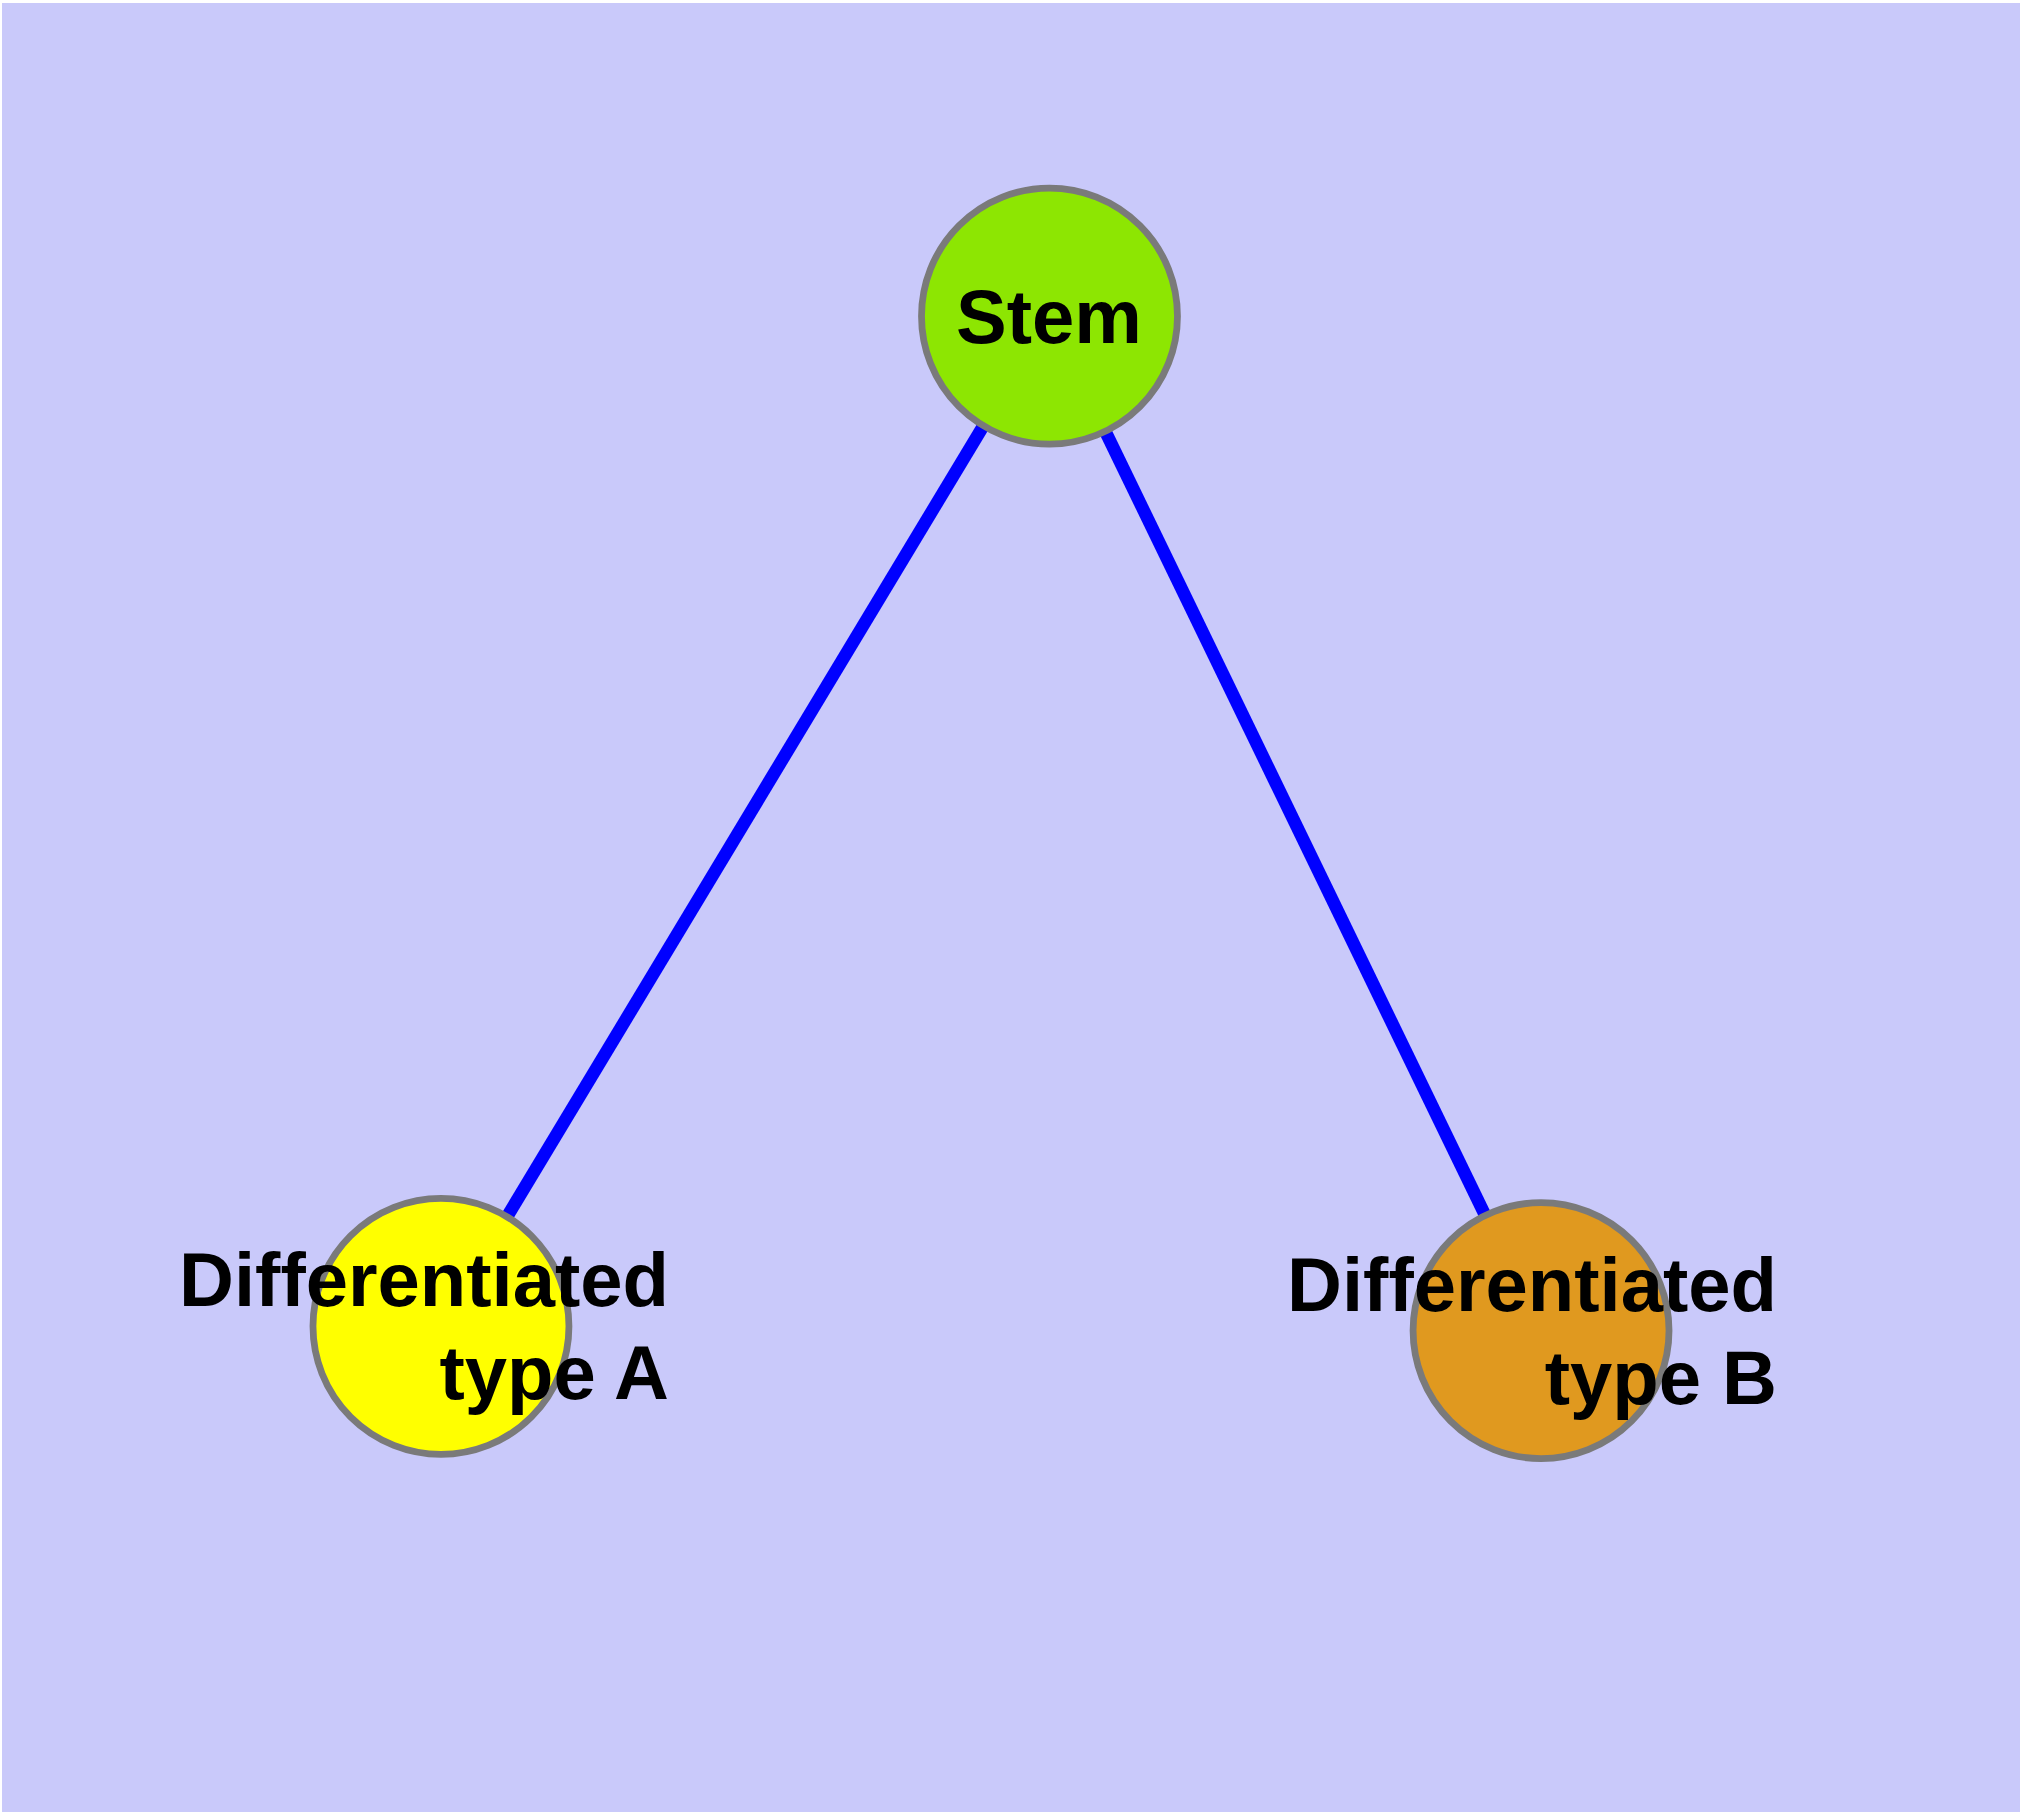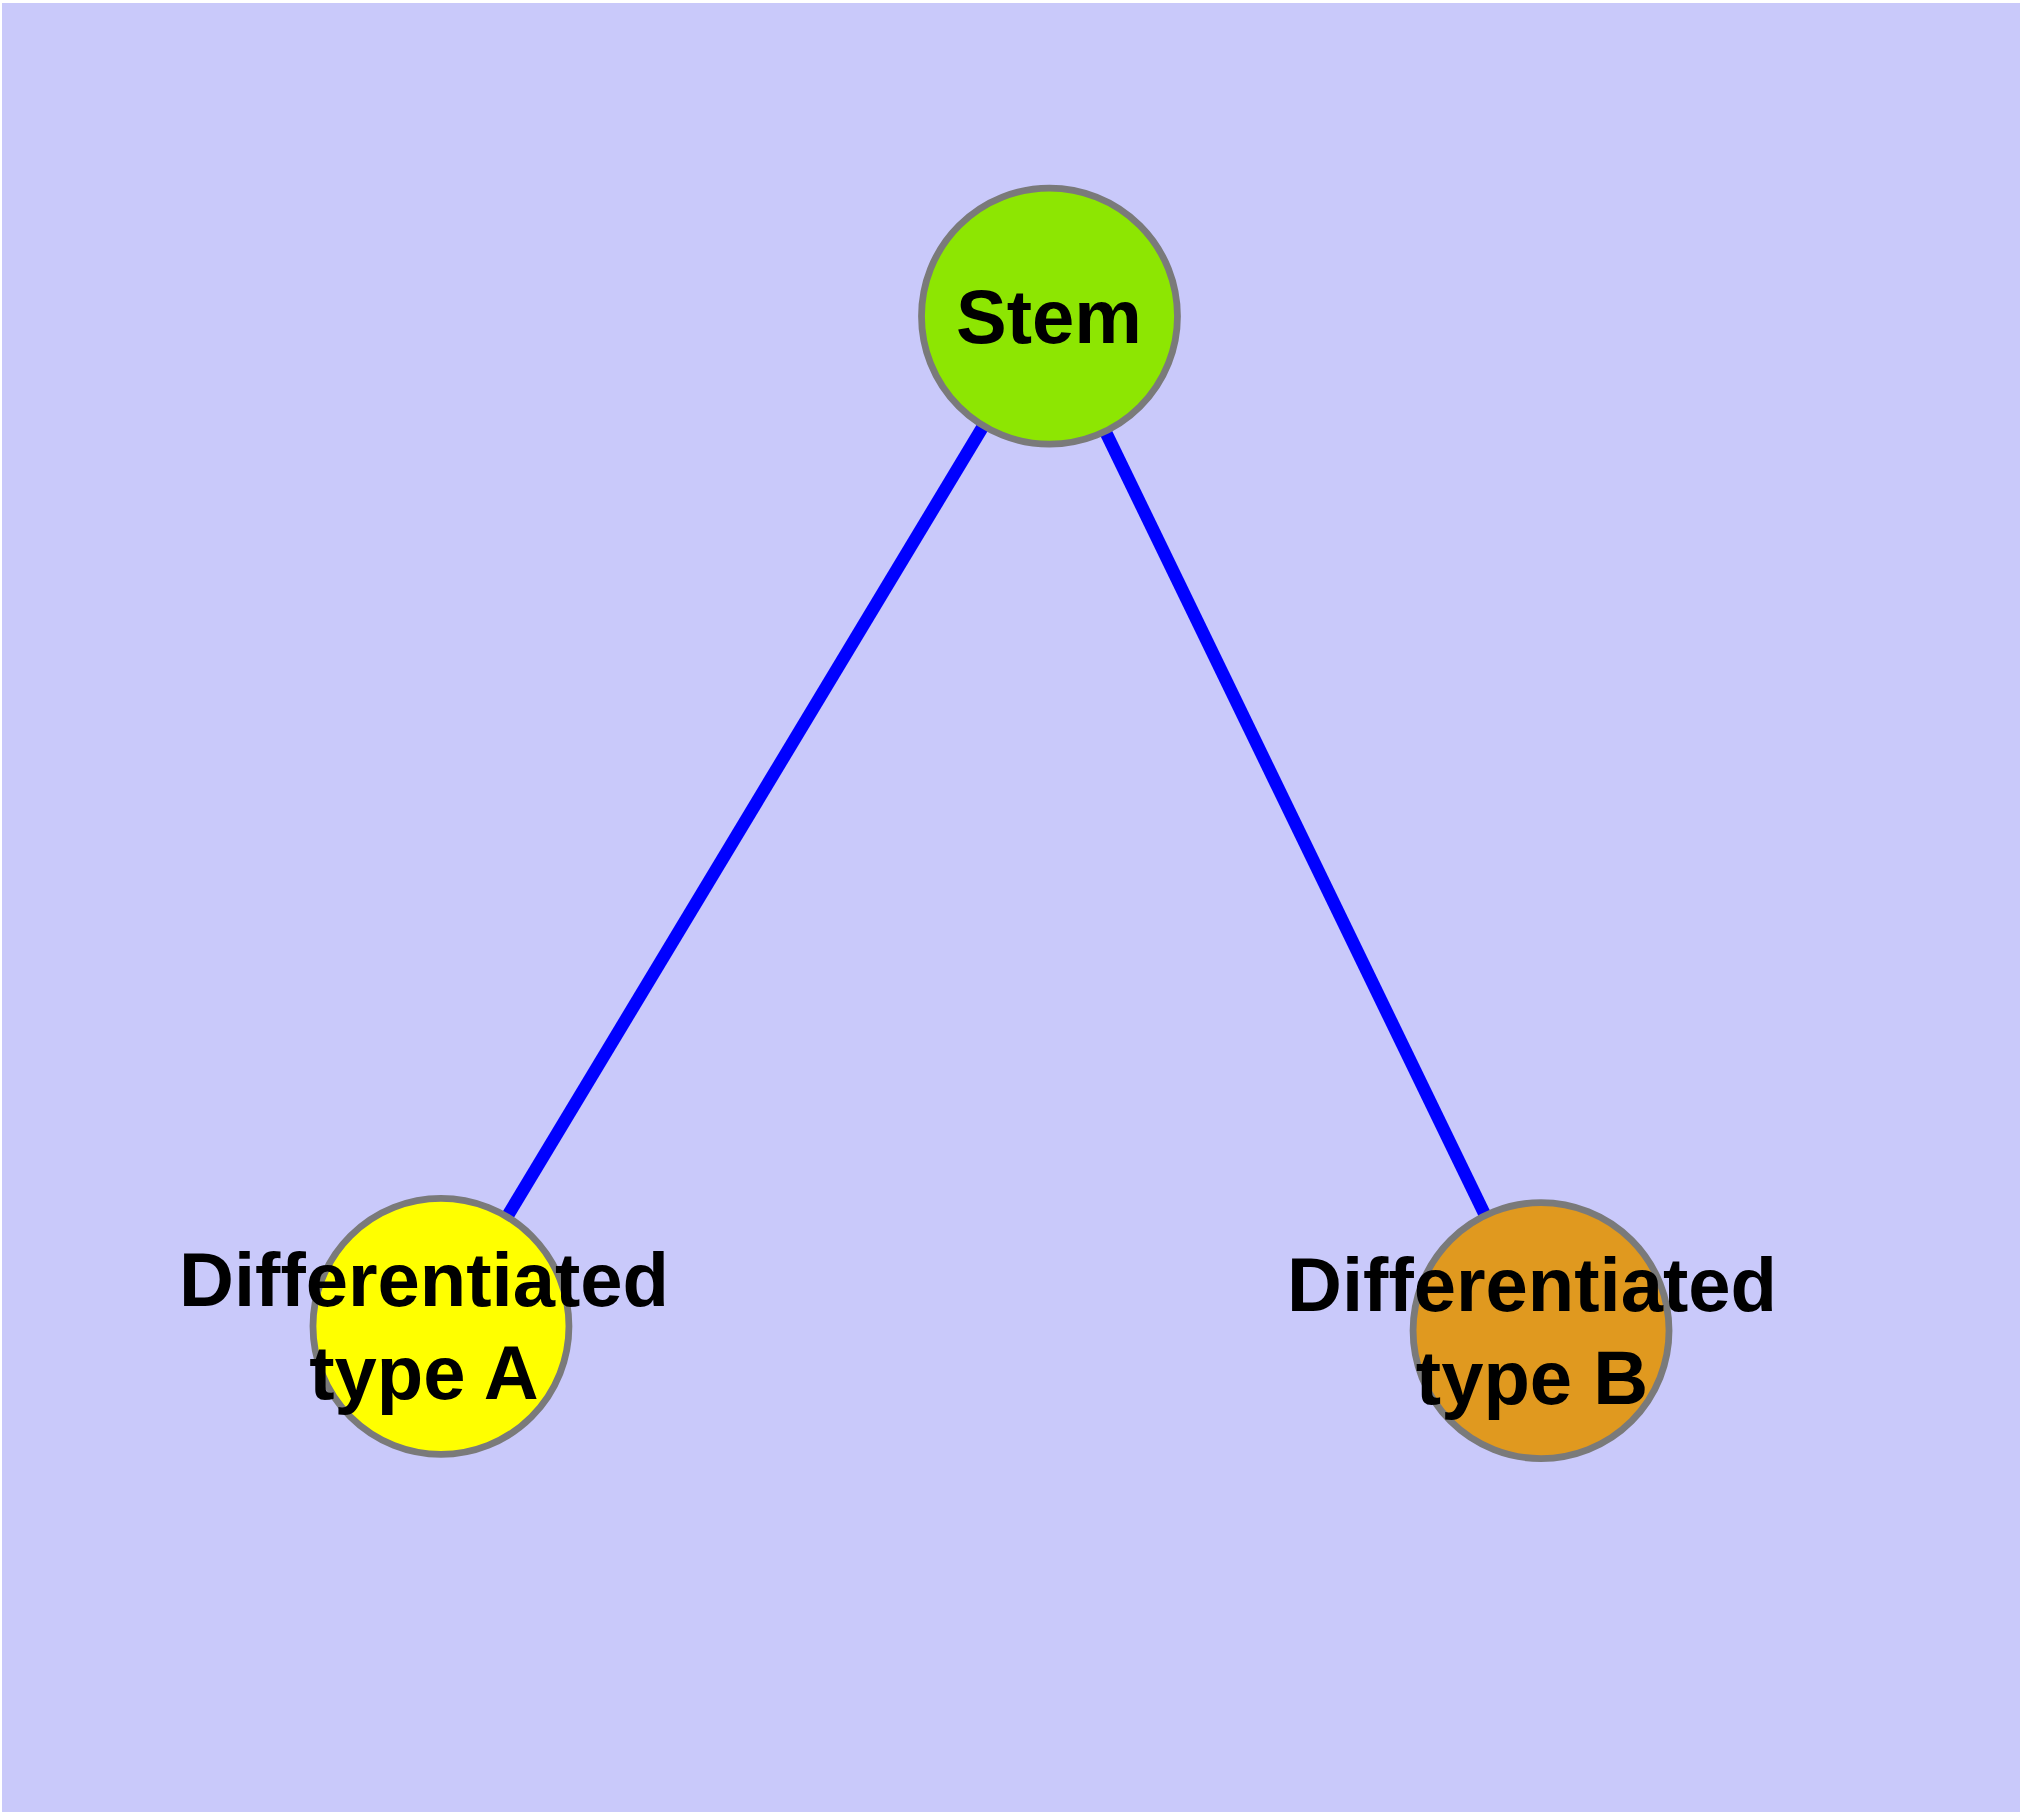--- a/index.html
+++ b/index.html
@@ -30,21 +30,21 @@
   #graph-svg {
     position: absolute;
     left: 0; top: 0;
     width: 2021px;
     height: 1812px;
     display: block;
   }
   .node-label {
     position: absolute;
     transform: translate(-50%, -50%);
-    text-align: center;
+    text-align: right;
     white-space: pre-line;
     font-weight: 700;
     font-size: 76px;
     line-height: 93px;
     letter-spacing: 0px;
   }
 </style>
 </head>
 <body>
 

